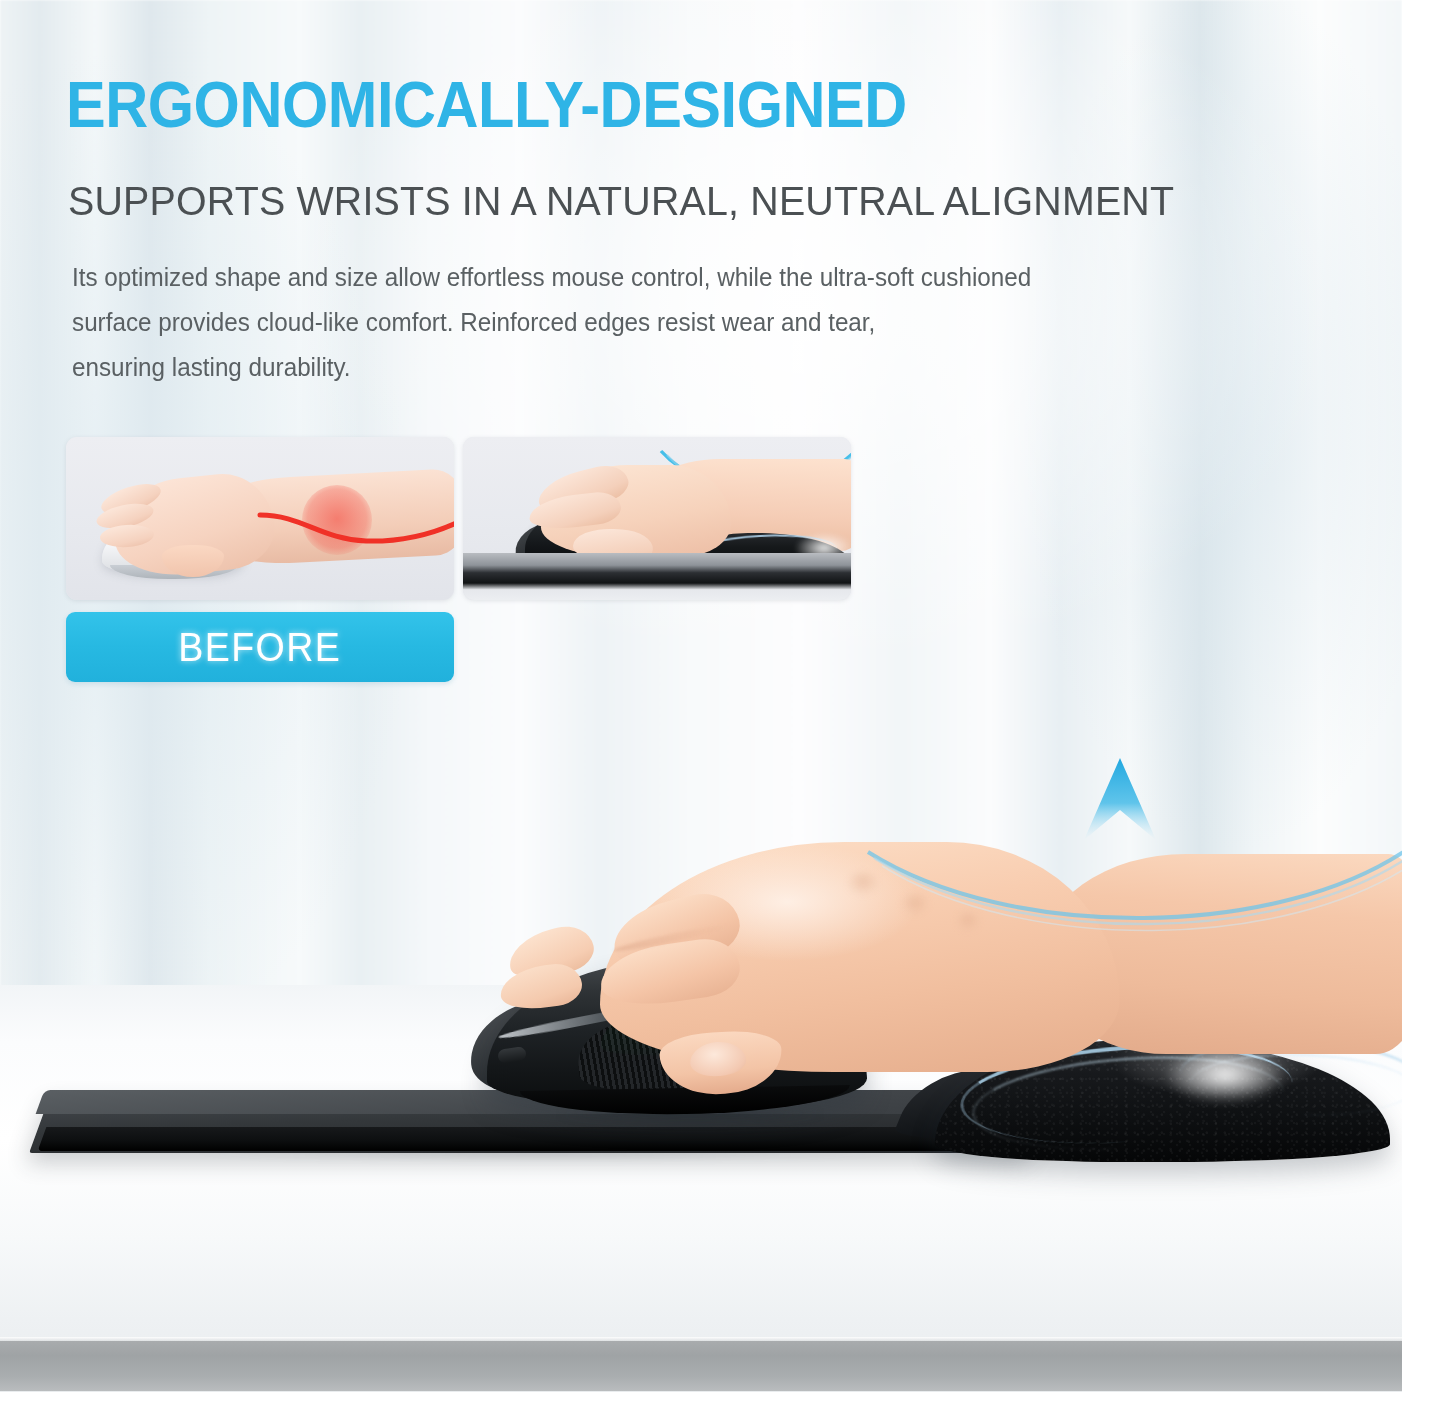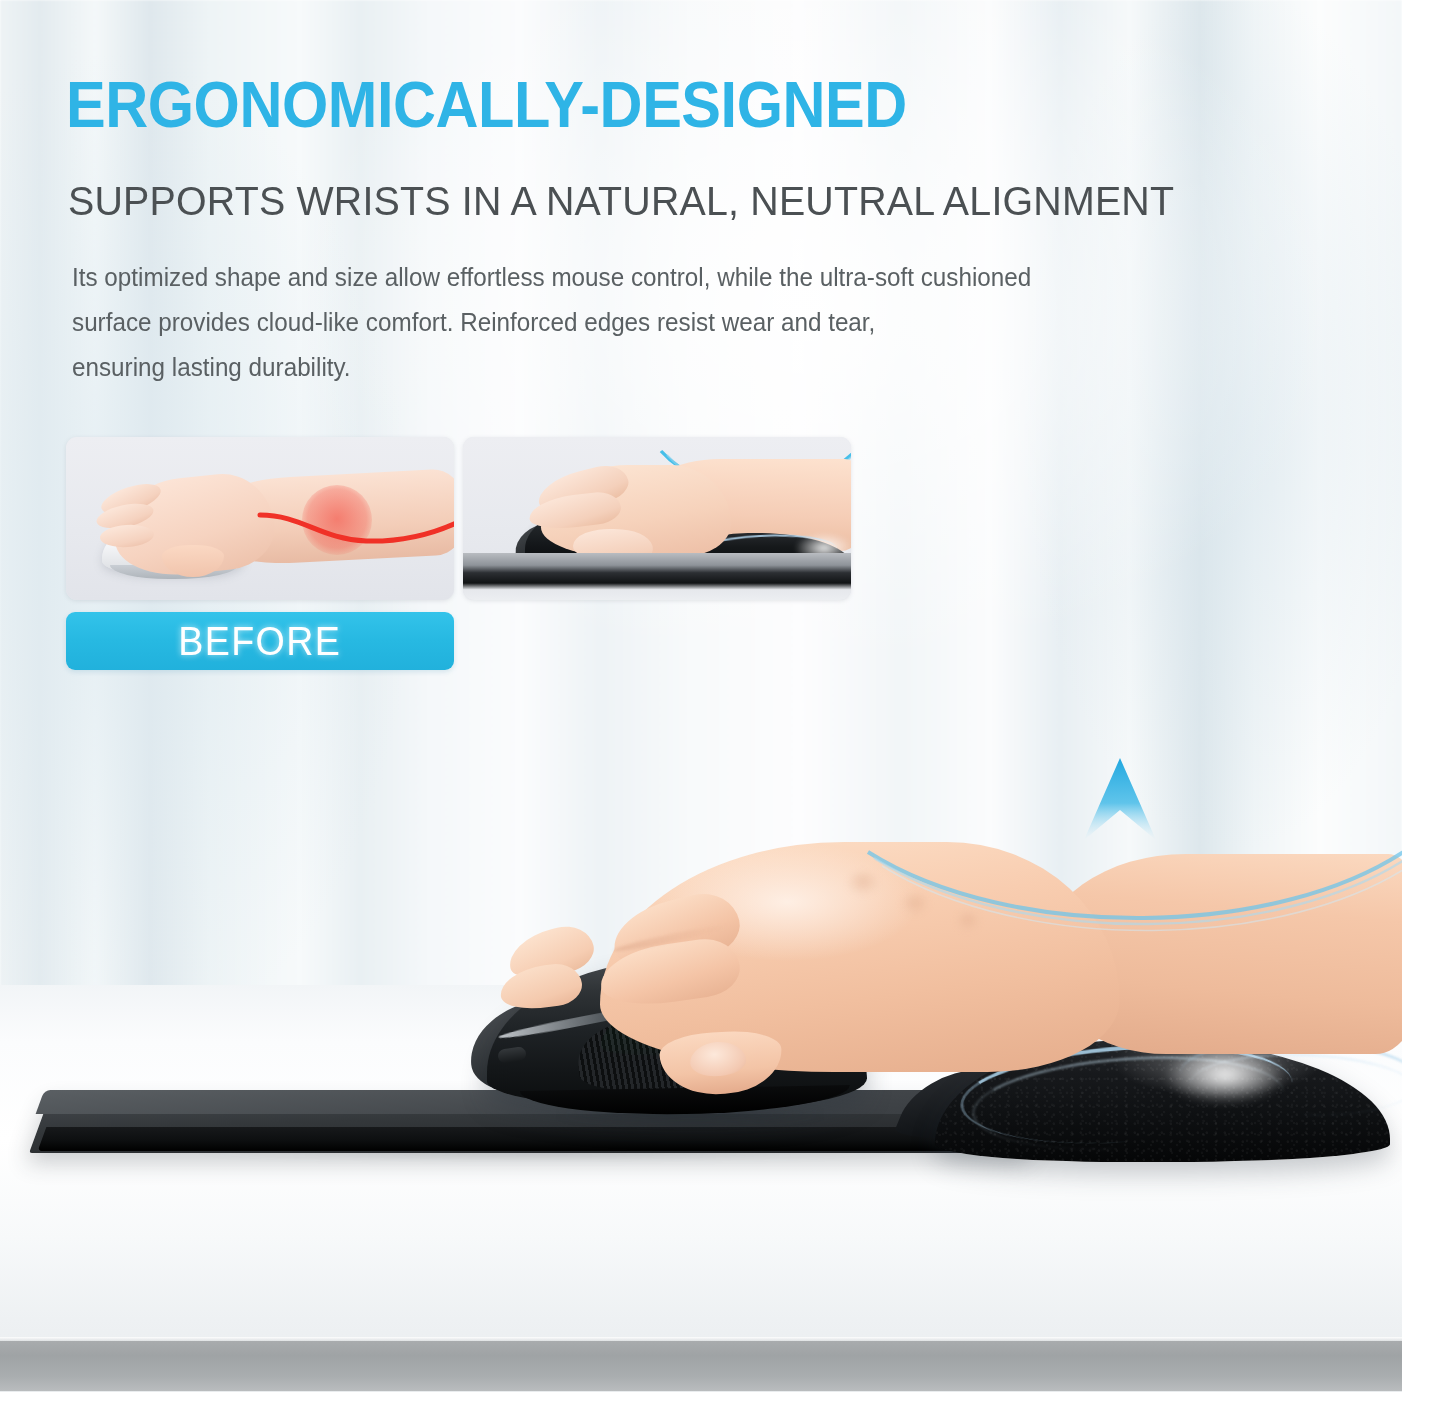--- a/index.html
+++ b/index.html
@@ -253,21 +253,21 @@
     border-radius:44% 56% 52% 44% / 88% 86% 18% 18%;}
   .a-rest-streak{position:absolute;left:222px;top:98px;width:150px;height:34px;
     border-top:2.5px solid rgba(180,216,240,.85);border-left:2px solid rgba(180,216,240,.3);
     border-right:0;border-bottom:0;border-radius:50%;transform:rotate(-3deg);filter:blur(.5px);}
   .a-rest-glow{position:absolute;left:318px;top:88px;width:86px;height:46px;
     background:radial-gradient(ellipse 42px 22px at 50% 50%, rgba(255,255,255,.92), rgba(255,255,255,0) 70%);
     filter:blur(2.5px);}
   .a-arc{position:absolute;left:196px;top:8px;width:200px;height:52px;overflow:visible;}
 
   
-  .badge{position:absolute;top:612px;height:58px;border-radius:9px;
+  .badge{position:absolute;top:612px;height:70px;border-radius:9px;
     background:linear-gradient(180deg,#33c3ea 0%, #27b9e2 48%, #21b1dc 100%);
     display:flex;align-items:center;justify-content:center;
     box-shadow:0 2px 5px rgba(90,160,190,.22);}
   .badge span{font-family:"Liberation Sans Narrow","Liberation Sans",sans-serif;
     font-size:40px;font-weight:400;color:#ffffff;letter-spacing:1.5px;
     transform:scaleX(.94);text-shadow:0 0 7px rgba(255,255,255,.7);}
   .badge.before{left:66px;width:388px;}
   .badge.after{left:463px;width:382px;}
 </style>
 </head>

